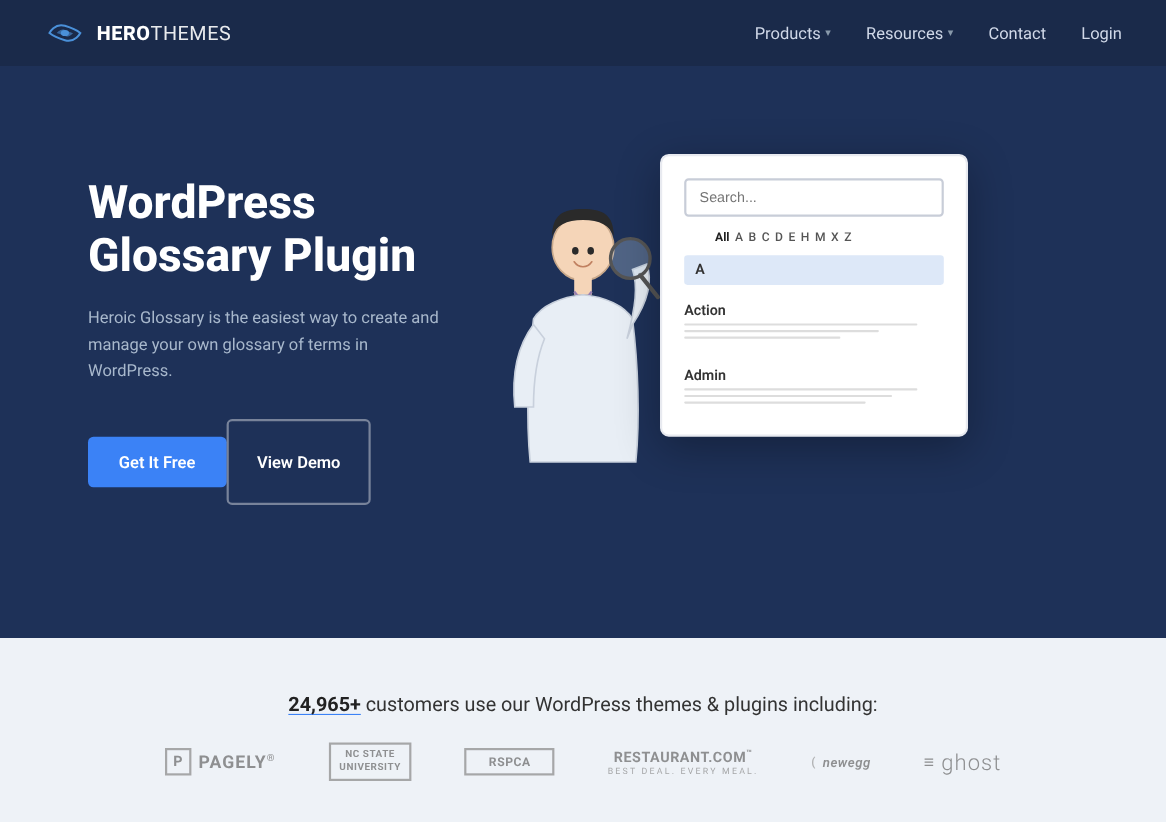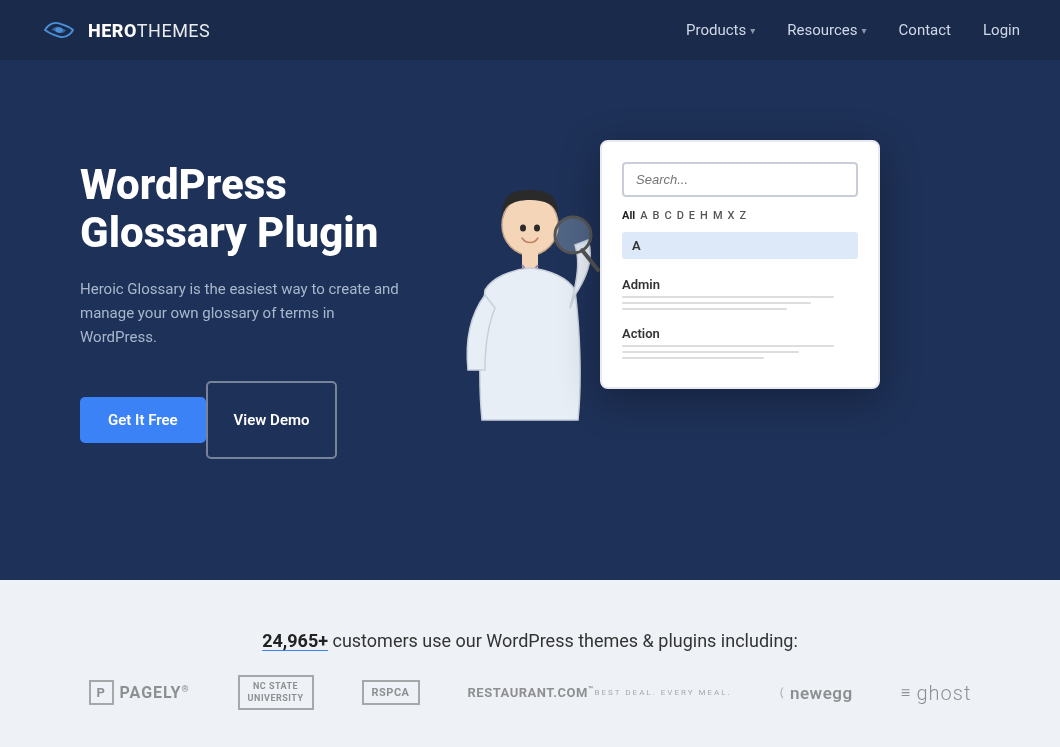--- a/index.html
+++ b/index.html
@@ -130,30 +130,30 @@
     }
     .glossary-search {
       width: 100%;
       border: 2px solid #c8cdd8;
       border-radius: 4px;
       padding: 8px 12px;
       font-size: 13px;
       color: #aaa;
       margin-bottom: 12px;
       outline: none;
-      font-style: italic;
     }
     .glossary-alphabet {
       display: flex;
       gap: 5px;
       flex-wrap: wrap;
       font-size: 12px;
       color: #444;
       margin-bottom: 10px;
       font-weight: 500;
+      margin-left: 28px;
     }
     .alpha-item { color: #555; font-size: 11px; }
     .alpha-item.active { color: #222; font-weight: 700; }
     .glossary-highlight {
       background: #dde8f8;
       padding: 6px 10px;
       border-radius: 3px;
       font-size: 13px;
       font-weight: 600;
       color: #333;
@@ -227,21 +227,21 @@
     .logo-nc {
       border: 2px solid #888;
       padding: 4px 8px;
       font-size: 9px;
       font-weight: 700;
       text-align: center;
       line-height: 1.3;
     }
     .logo-rspca {
       border: 2px solid #888;
-      padding: 4px 8px;
+      padding: 4px 20px;
       font-size: 11px;
       font-weight: 700;
     }
   </style>
 </head>
 <body>
 
 <nav>
   <a class="logo" href="#">
     <svg class="logo-icon" viewBox="0 0 40 30" fill="none" xmlns="http://www.w3.org/2000/svg">
@@ -321,62 +321,62 @@
         <span class="alpha-item">B</span>
         <span class="alpha-item">C</span>
         <span class="alpha-item">D</span>
         <span class="alpha-item">E</span>
         <span class="alpha-item">H</span>
         <span class="alpha-item">M</span>
         <span class="alpha-item">X</span>
         <span class="alpha-item">Z</span>
       </div>
       <div class="glossary-highlight">A</div>
+      <div class="glossary-term">
+        <div class="glossary-term-name">Action</div>
+        <div class="glossary-lines">
+          <div class="glossary-line"></div>
+          <div class="glossary-line"></div>
+          <div class="glossary-line" style="width:60%"></div>
+        </div>
+      </div>
       <div class="glossary-term" style="margin-top:10px;">
         <div class="glossary-term-name">Admin</div>
         <div class="glossary-lines">
           <div class="glossary-line"></div>
           <div class="glossary-line" style="width:80%"></div>
           <div class="glossary-line" style="width:70%"></div>
         </div>
       </div>
-      <div class="glossary-term">
-        <div class="glossary-term-name">Action</div>
-        <div class="glossary-lines">
-          <div class="glossary-line"></div>
-          <div class="glossary-line"></div>
-          <div class="glossary-line" style="width:60%"></div>
-        </div>
-      </div>
     </div>
   </div>
 </section>
 
 <section class="social-proof">
   <p class="social-proof-title">
     <strong>24,965+</strong><span> customers use our WordPress themes &amp; plugins including:</span>
   </p>
   <div class="logos-row">
     <div class="logo-item">
       <span style="border:2px solid #888;padding:3px 6px;font-size:13px;font-weight:700;">P</span>
       <span style="font-size:16px;font-weight:700;letter-spacing:1px;">PAGELY<sup style="font-size:9px">®</sup></span>
     </div>
     <div class="logo-item">
       <span class="logo-nc">NC STATE<br>UNIVERSITY</span>
     </div>
     <div class="logo-item">
       <span class="logo-rspca">RSPCA</span>
     </div>
-    <div class="logo-item" style="gap:1px;">
+    <div class="logo-item" style="flex-direction:column;gap:1px;">
       <span style="font-size:13px;font-weight:700;letter-spacing:0.5px;">RESTAURANT.COM<sup style="font-size:8px">™</sup></span>
       <span style="font-size:8px;letter-spacing:2px;font-weight:400;color:#888;">BEST DEAL. EVERY MEAL.</span>
     </div>
     <div class="logo-item">
       <span style="font-size:11px;color:#999;">(</span>
-      <span style="font-size:17px;font-weight:600;">newegg</span>
+      <span style="font-size:12px;font-weight:600;font-style:italic;">newegg</span>
     </div>
     <div class="logo-item">
       <span style="font-size:16px;">≡</span>
       <span style="font-size:20px;font-weight:300;letter-spacing:1px;">ghost</span>
     </div>
   </div>
 
 </section>
 
 </body></html>

